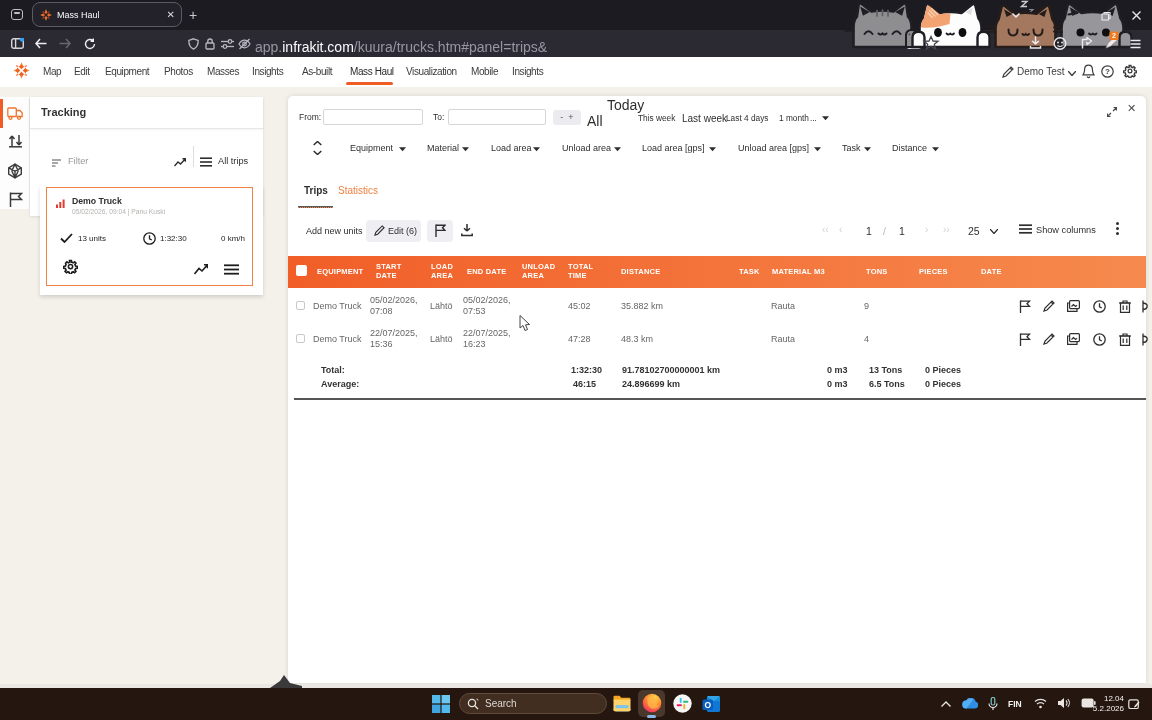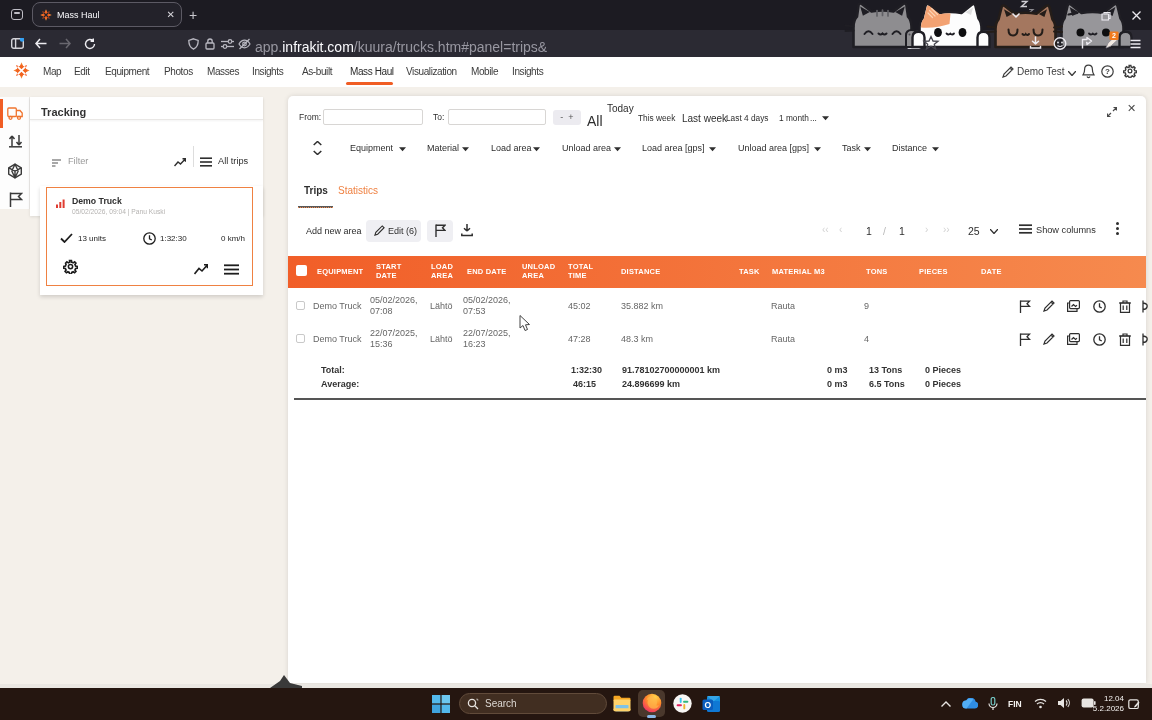--- a/index.html
+++ b/index.html
@@ -21,21 +21,21 @@
   
   #nav { position:absolute; left:0; top:57px; width:1152px; height:30px; background:#ffffff; }
   #nav .item { position:absolute; top:9px; font-size:10px; letter-spacing:-0.4px; color:#3c3c3c; white-space:nowrap; }
   #nav .active { color:#2b2b2b; }
   #mh-underline { position:absolute; left:346px; top:25px; width:47px; height:3px; background:#f05d24; border-radius:2px; }
   
   #content { position:absolute; left:0; top:87px; width:1152px; height:601px; background:#f4f0ea; }
   #iconstrip { position:absolute; left:0; top:10px; width:30px; height:112px; background:#fdfdfd; border-right:1px solid #eceae8; }
   #activebar { position:absolute; left:0; top:12px; width:3px; height:29px; background:#f05d24; }
   #trackpanel { position:absolute; left:30px; top:10px; width:233px; height:119px; background:#ffffff; box-shadow:0 1px 3px rgba(0,0,0,.10); }
-  #trackhead { position:absolute; left:0; top:0; width:233px; height:23px; border-bottom:1px solid #e9e7e5; box-shadow:0 1px 2px rgba(0,0,0,.05); }
+  #trackhead { position:absolute; left:0; top:0; width:233px; height:32px; border-bottom:1px solid #e9e7e5; box-shadow:0 1px 2px rgba(0,0,0,.05); }
   #trackhead .t { position:absolute; left:11px; top:9px; font-size:11px; font-weight:bold; color:#333; }
   
   #cardbox { position:absolute; left:40px; top:99px; width:223px; height:109px; background:#fff; box-shadow:0 2px 4px rgba(0,0,0,.15); }
   #card { position:absolute; left:6px; top:1px; width:207px; height:99px; border:1.5px solid #ef8142; background:#fff; }
   
   #panel { position:absolute; left:288px; top:9px; width:858px; height:587px; background:#fff; border-radius:5px 5px 0 0; box-shadow:0 0 5px rgba(0,0,0,.12); }
   .dd { font-size:9px; color:#2e2e2e; }
   
   #thead { position:absolute; left:0; top:160px; width:858px; height:32px; background:linear-gradient(90deg,#f15e28,#f68a4e); }
   .th { position:absolute; color:#fff; font-size:7.5px; font-weight:bold; letter-spacing:.2px; line-height:9px; }
@@ -278,21 +278,21 @@
         </g>
       </svg>
     <span class="abs" style="left:839px;top:6px;font-size:11px;color:#4a4a4a">✕</span>
 
     <span class="abs" style="left:11px;top:16px;font-size:8.5px;color:#2e2e2e">From:</span>
     <div class="abs" style="left:35px;top:13px;width:100px;height:16px;border:1px solid #d8d6d4;border-radius:2px;background:#fff"></div>
     <span class="abs" style="left:145px;top:16px;font-size:8.5px;color:#2e2e2e">To:</span>
     <div class="abs" style="left:160px;top:13px;width:98px;height:16px;border:1px solid #d8d6d4;border-radius:2px;background:#fff"></div>
     <div class="abs" style="left:265px;top:14px;width:28px;height:15px;background:#ecebf0;border-radius:3px;font-size:9px;color:#555;text-align:center;line-height:15px">-&nbsp;&nbsp;+</div>
     <span class="abs" style="left:299px;top:17px;font-size:14px;color:#2e2e2e">All</span>
-    <span class="abs" style="left:319px;top:7px;font-size:10px;color:#2e2e2e">Today</span>
+    <span class="abs" style="left:319px;top:1px;font-size:14px;color:#2e2e2e">Today</span>
     <span class="abs" style="left:350px;top:17px;font-size:8.3px;color:#2e2e2e">This week</span>
     <span class="abs" style="left:394px;top:17px;font-size:10px;color:#2e2e2e">Last week</span>
     <span class="abs" style="left:438px;top:17px;font-size:8.3px;color:#2e2e2e">Last 4 days</span>
     <span class="abs" style="left:491px;top:17px;font-size:8.3px;color:#2e2e2e">1 month</span>
     <span class="abs" style="left:522px;top:17px;font-size:8.3px;color:#2e2e2e">...</span>
     <svg class="abs" style="left:534px;top:20px" width="7" height="5" viewBox="0 0 8 5">
         <path d="M0 0 L4 4.5 L8 0" fill="#2e2e2e"></path>
       </svg>
 
     <svg class="abs" style="left:25px;top:45px" width="9" height="14" viewBox="0 0 9 14">
@@ -329,21 +329,21 @@
       </svg>
     <span class="dd abs" style="left:604px;top:47px">Distance</span>
     <svg class="abs" style="left:644px;top:51px" width="7" height="5" viewBox="0 0 8 5">
         <path d="M0 0 L4 4.5 L8 0" fill="#2e2e2e"></path>
       </svg>
 
     <span class="abs" style="left:16px;top:89px;font-size:10px;font-weight:bold;color:#2e2e2e">Trips</span>
     <div class="abs" style="left:10px;top:110px;width:35px;height:2px;background:#5a5a5a;border-bottom:1px dotted #f08a4e"></div>
     <span class="abs" style="left:50px;top:89px;font-size:10px;color:#ef8142">Statistics</span>
 
-    <span class="abs" style="left:18px;top:130px;font-size:9px;color:#2e2e2e">Add new area</span>
+    <span class="abs" style="left:18px;top:130px;font-size:9px;color:#2e2e2e">Add new units</span>
     <div class="abs" style="left:78px;top:124px;width:55px;height:22px;background:#efeff3;border-radius:4px"></div>
     <svg class="abs" style="left:86px;top:129px" width="11" height="11" viewBox="0 0 12 12">
         <path d="M1 11 L2 8 L9 1 L11 3 L4 10 Z" fill="none" stroke="#2e2e2e" stroke-width="1.2"></path>
       </svg>
     <span class="abs" style="left:100px;top:130px;font-size:9px;color:#2e2e2e">Edit (6)</span>
     <div class="abs" style="left:139px;top:124px;width:26px;height:22px;background:#efeff3;border-radius:4px"></div>
     <svg class="abs" style="left:147px;top:128px" width="11" height="13" viewBox="0 0 11 13">
         <g fill="none" stroke="#2e2e2e" stroke-width="1.4">
           <line x1="1" y1="0.5" x2="1" y2="13"></line>
           <path d="M1 1.2 H10 L7.5 3.8 L10 6.4 H1"></path>

